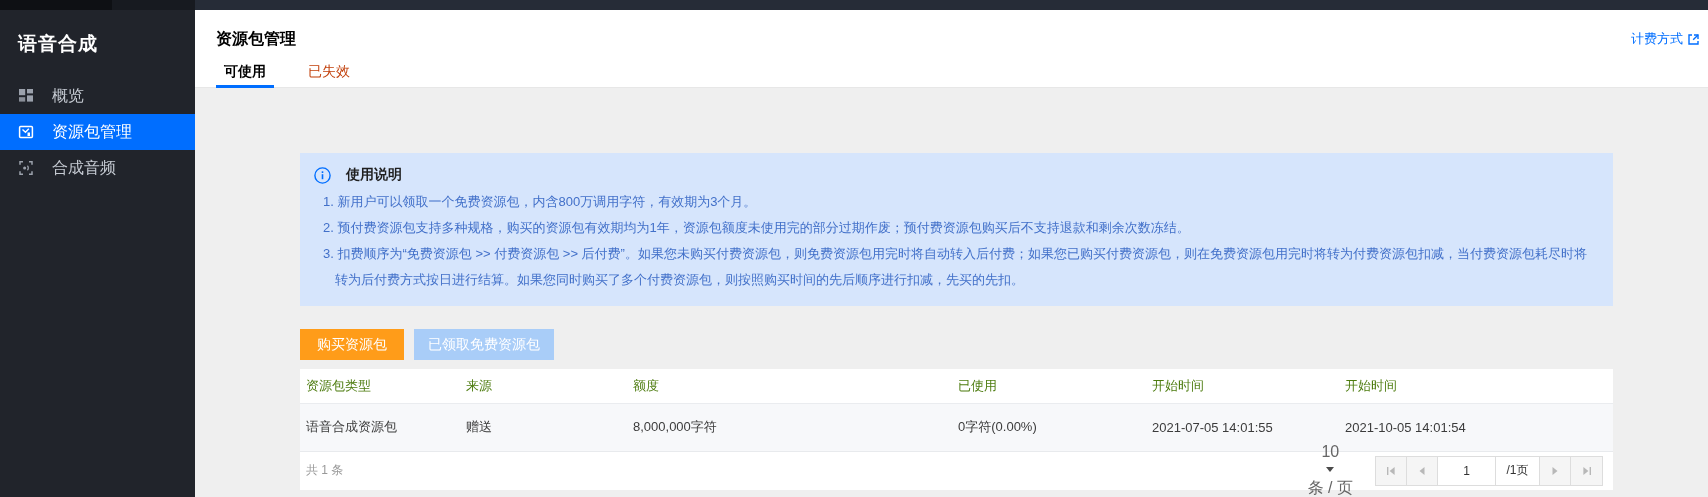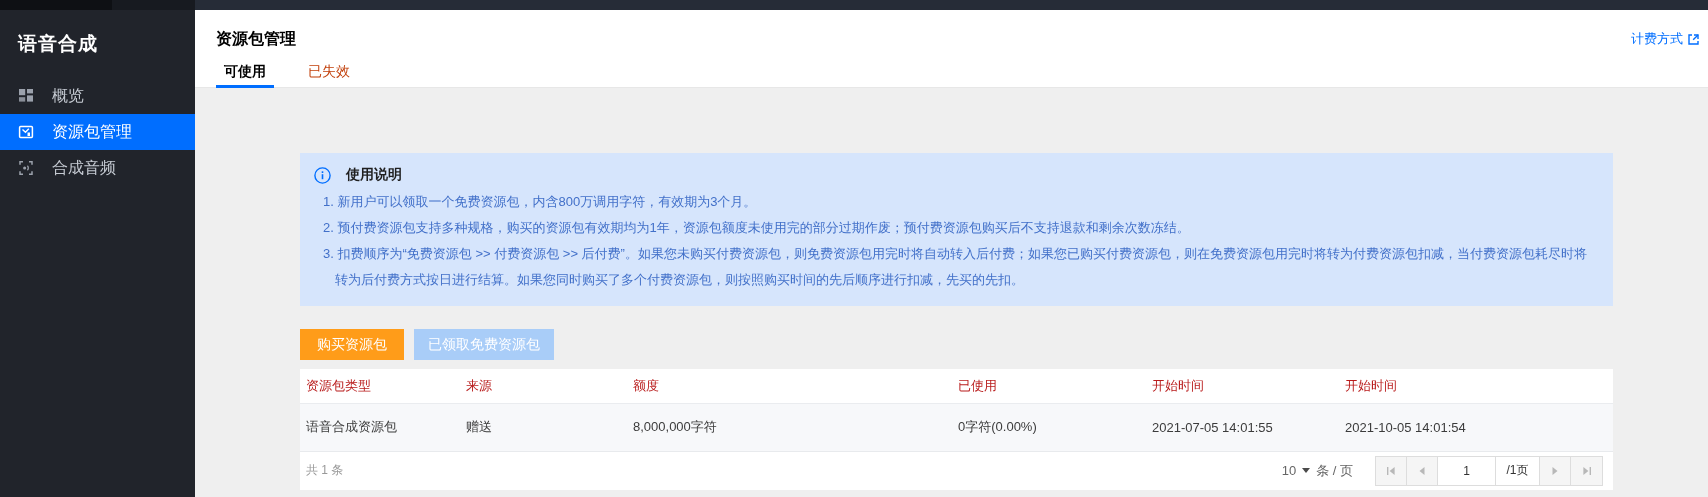--- a/index.html
+++ b/index.html
@@ -69,31 +69,31 @@
     height:31px; line-height:31px; font-size:14px; color:#fff;
     border:none; cursor:pointer; padding:0 16px;
   }
   .btn-buy { background:#ff9c19; padding:0 17px; }
   .btn-claimed { background:#a9cdf8; padding:0 14px; cursor:default; }
   
   .panel { margin-top:9px; background:#ffffff; }
   table { width:100%; border-collapse:collapse; table-layout:fixed; }
   th, td { text-align:left; padding:0 0 0 6px; font-size:13px; }
   thead tr { height:34px; }
-  thead th { color:#b91c1c; font-weight:normal; border-bottom:1px solid #eaecef; }
+  thead th { color:#4d7c0f; font-weight:normal; border-bottom:1px solid #eaecef; }
   tbody tr { height:48px; background:#f7f8fa; }
   tbody td { color:#3c3c3c; border-bottom:1px solid #e8eaed; }
   
   .table-footer {
     height:38px; display:flex; align-items:center; justify-content:space-between;
     padding:0 10px 0 6px; background:#ffffff;
   }
   .total-text { color:#999; font-size:12px; }
   .pager { display:flex; align-items:center; gap:22px; }
-  .page-size { display:flex; align-items:center; gap:6px; color:#666; font-size:13px; cursor:pointer; }
+  .page-size { display:flex; align-items:center; gap:6px; color:#666; font-size:16px; cursor:pointer;flex-direction:column; }
   .caret { width:8px; height:5px; color:#4a4a4a; }
   .page-ctrl { display:flex; align-items:stretch; height:30px; border:1px solid #dddddd; }
   .pc-cell {
     display:flex; align-items:center; justify-content:center;
     border-right:1px solid #dddddd; color:#b8b8b8;
   }
   .pc-cell:last-child { border-right:none; }
   .pc-btn { width:31px; background:#f5f5f5; cursor:pointer; }
   .pc-input {
     width:56px; border:none; text-align:center; font-size:12px; color:#333;

